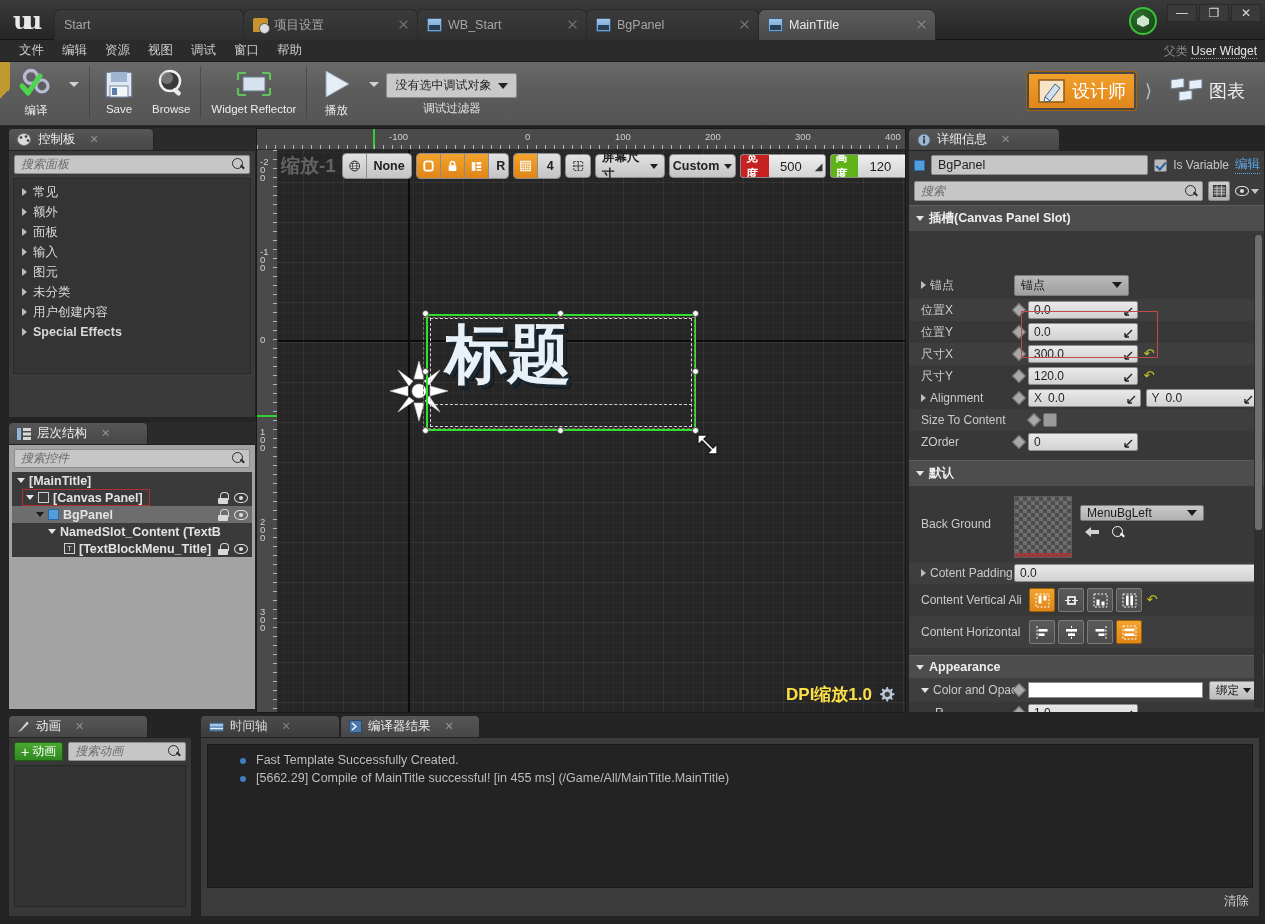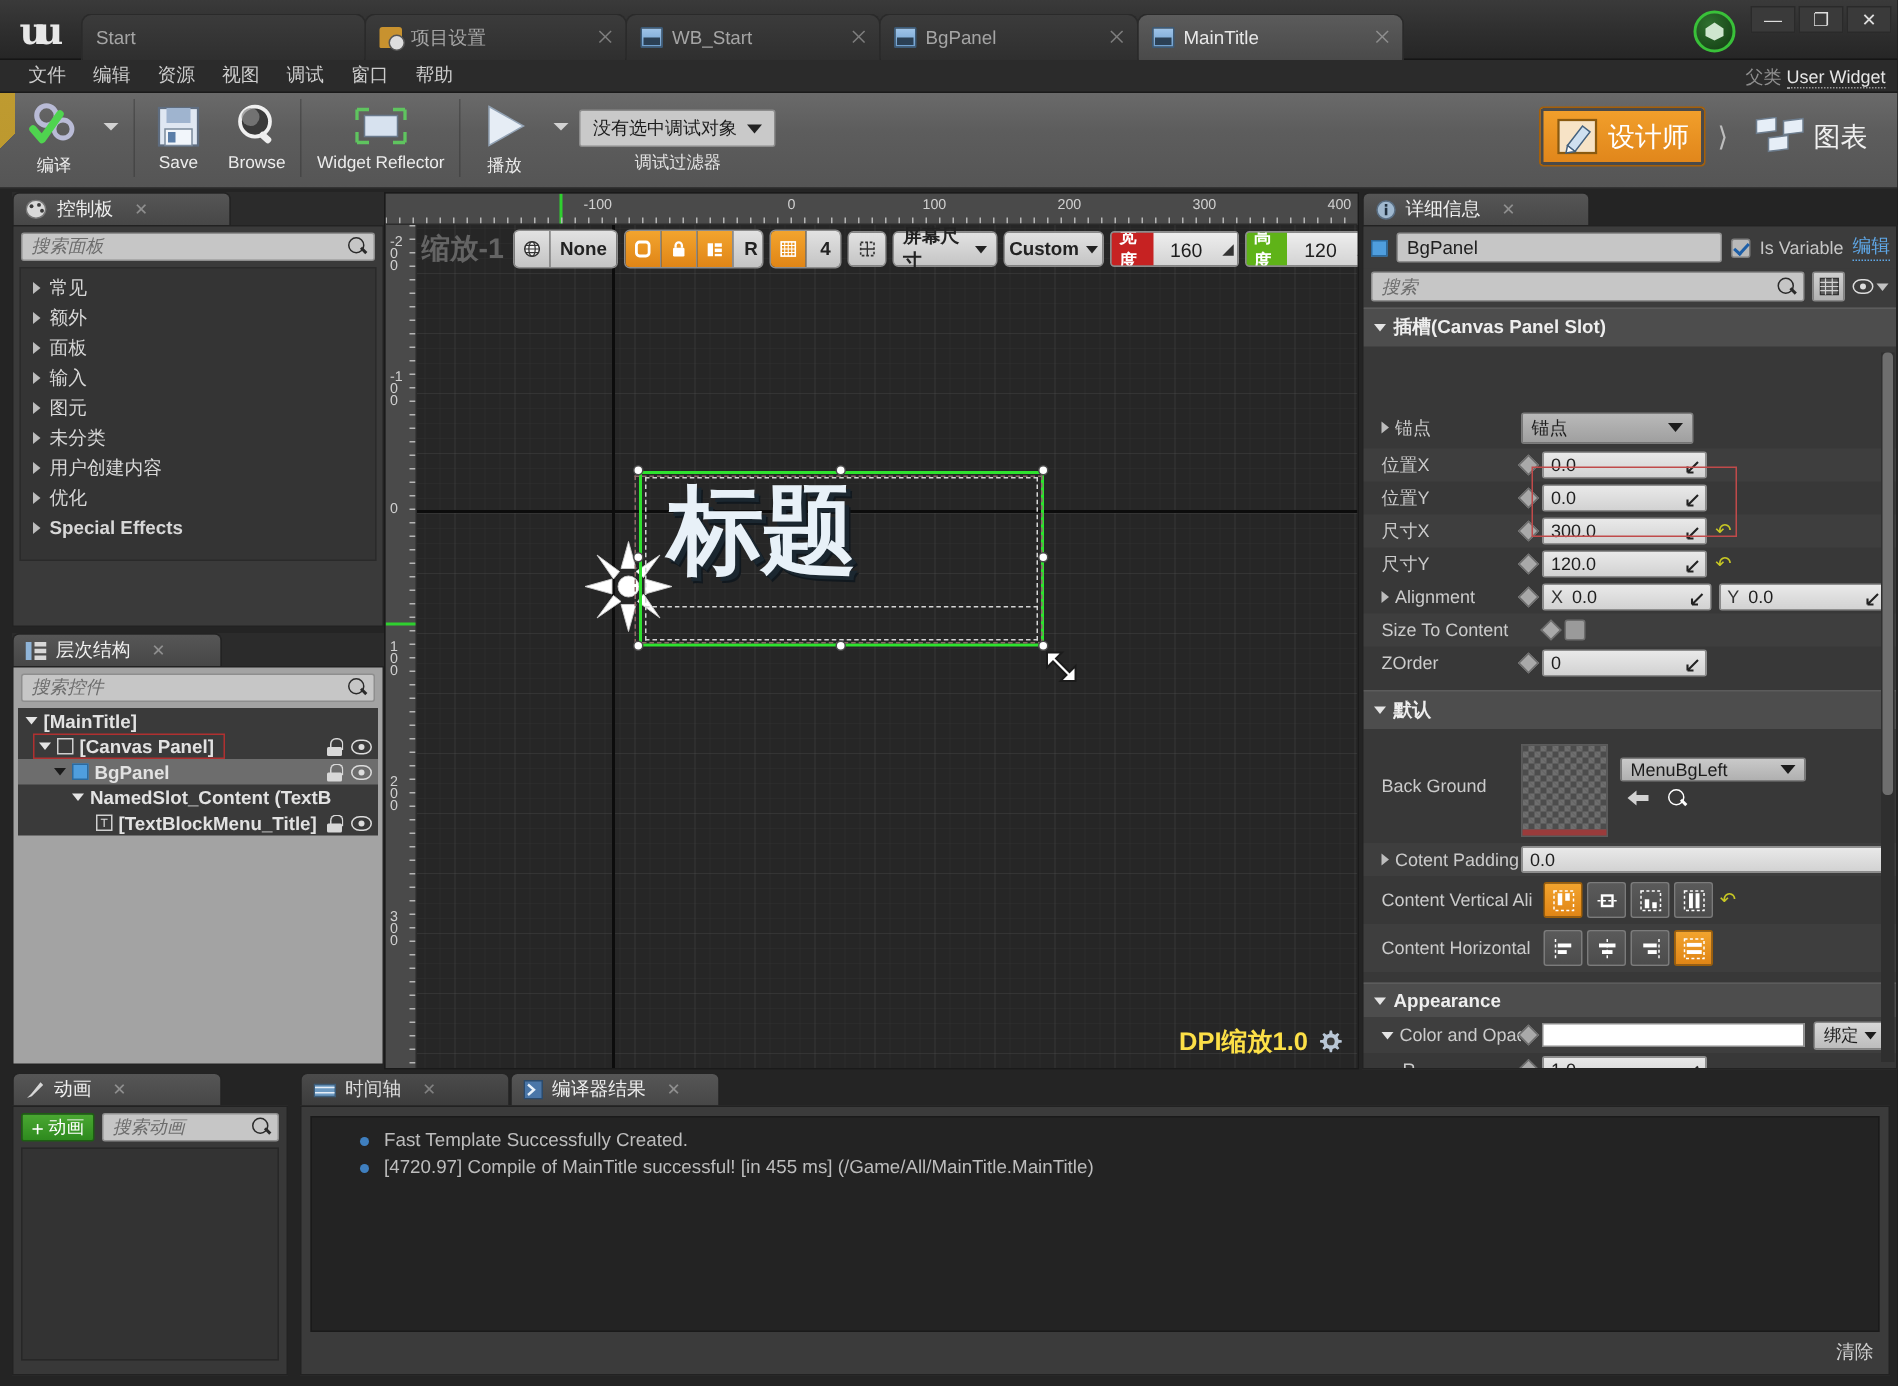--- a/index.html
+++ b/index.html
@@ -447,24 +447,20 @@
             <span class="tri"></span>
             <span>图元</span>
             </div>
           <div class="prow">
             <span class="tri"></span>
             <span>未分类</span>
             </div>
           <div class="prow">
             <span class="tri"></span>
             <span>用户创建内容</span>
-            </div>
-          <div class="prow">
-            <span class="tri"></span>
-            <span>优化</span>
             </div>
           <div class="prow bold">
             <span class="tri"></span>
             <span>Special Effects</span>
             </div>
         </div>
       </div>
     </div>
   </div>
 
@@ -812,21 +808,21 @@
       <div class="vb" style="gap:5px;">
         <span>屏幕尺寸</span>
         <span style="width:0;height:0;border-left:4px solid transparent;border-right:4px solid transparent;border-top:5px solid #222;"></span>
       </div>
       <div class="vb" style="gap:5px;">
         <span>Custom</span>
         <span style="width:0;height:0;border-left:4px solid transparent;border-right:4px solid transparent;border-top:5px solid #222;"></span>
       </div>
       <div class="numfield">
         <span class="numtag red">宽度</span>
-        <span class="numval">160</span>
+        <span class="numval">500</span>
         <span class="spin">◢</span>
       </div>
       <div class="numfield">
         <span class="numtag green">高度</span>
         <span class="numval">120</span>
         <span class="spin">◢</span>
       </div>
     </div>
   </div>
 
@@ -1226,20 +1222,20 @@
       </div>
     </div>
     <div class="pbody" style="background:#3b3b3b;">
       <div class="logarea">
         <div class="logline">
           <span class="bullet"></span>
           <span>Fast Template Successfully Created.</span>
         </div>
         <div class="logline">
           <span class="bullet"></span>
-          <span>[4720.97] Compile of MainTitle successful! [in 455 ms] (/Game/All/MainTitle.MainTitle)</span>
+          <span>[5662.29] Compile of MainTitle successful! [in 455 ms] (/Game/All/MainTitle.MainTitle)</span>
         </div>
       </div>
       <div class="clearbtn">清除</div>
     </div>
   </div>
 
 </div>
 
 </body></html>

